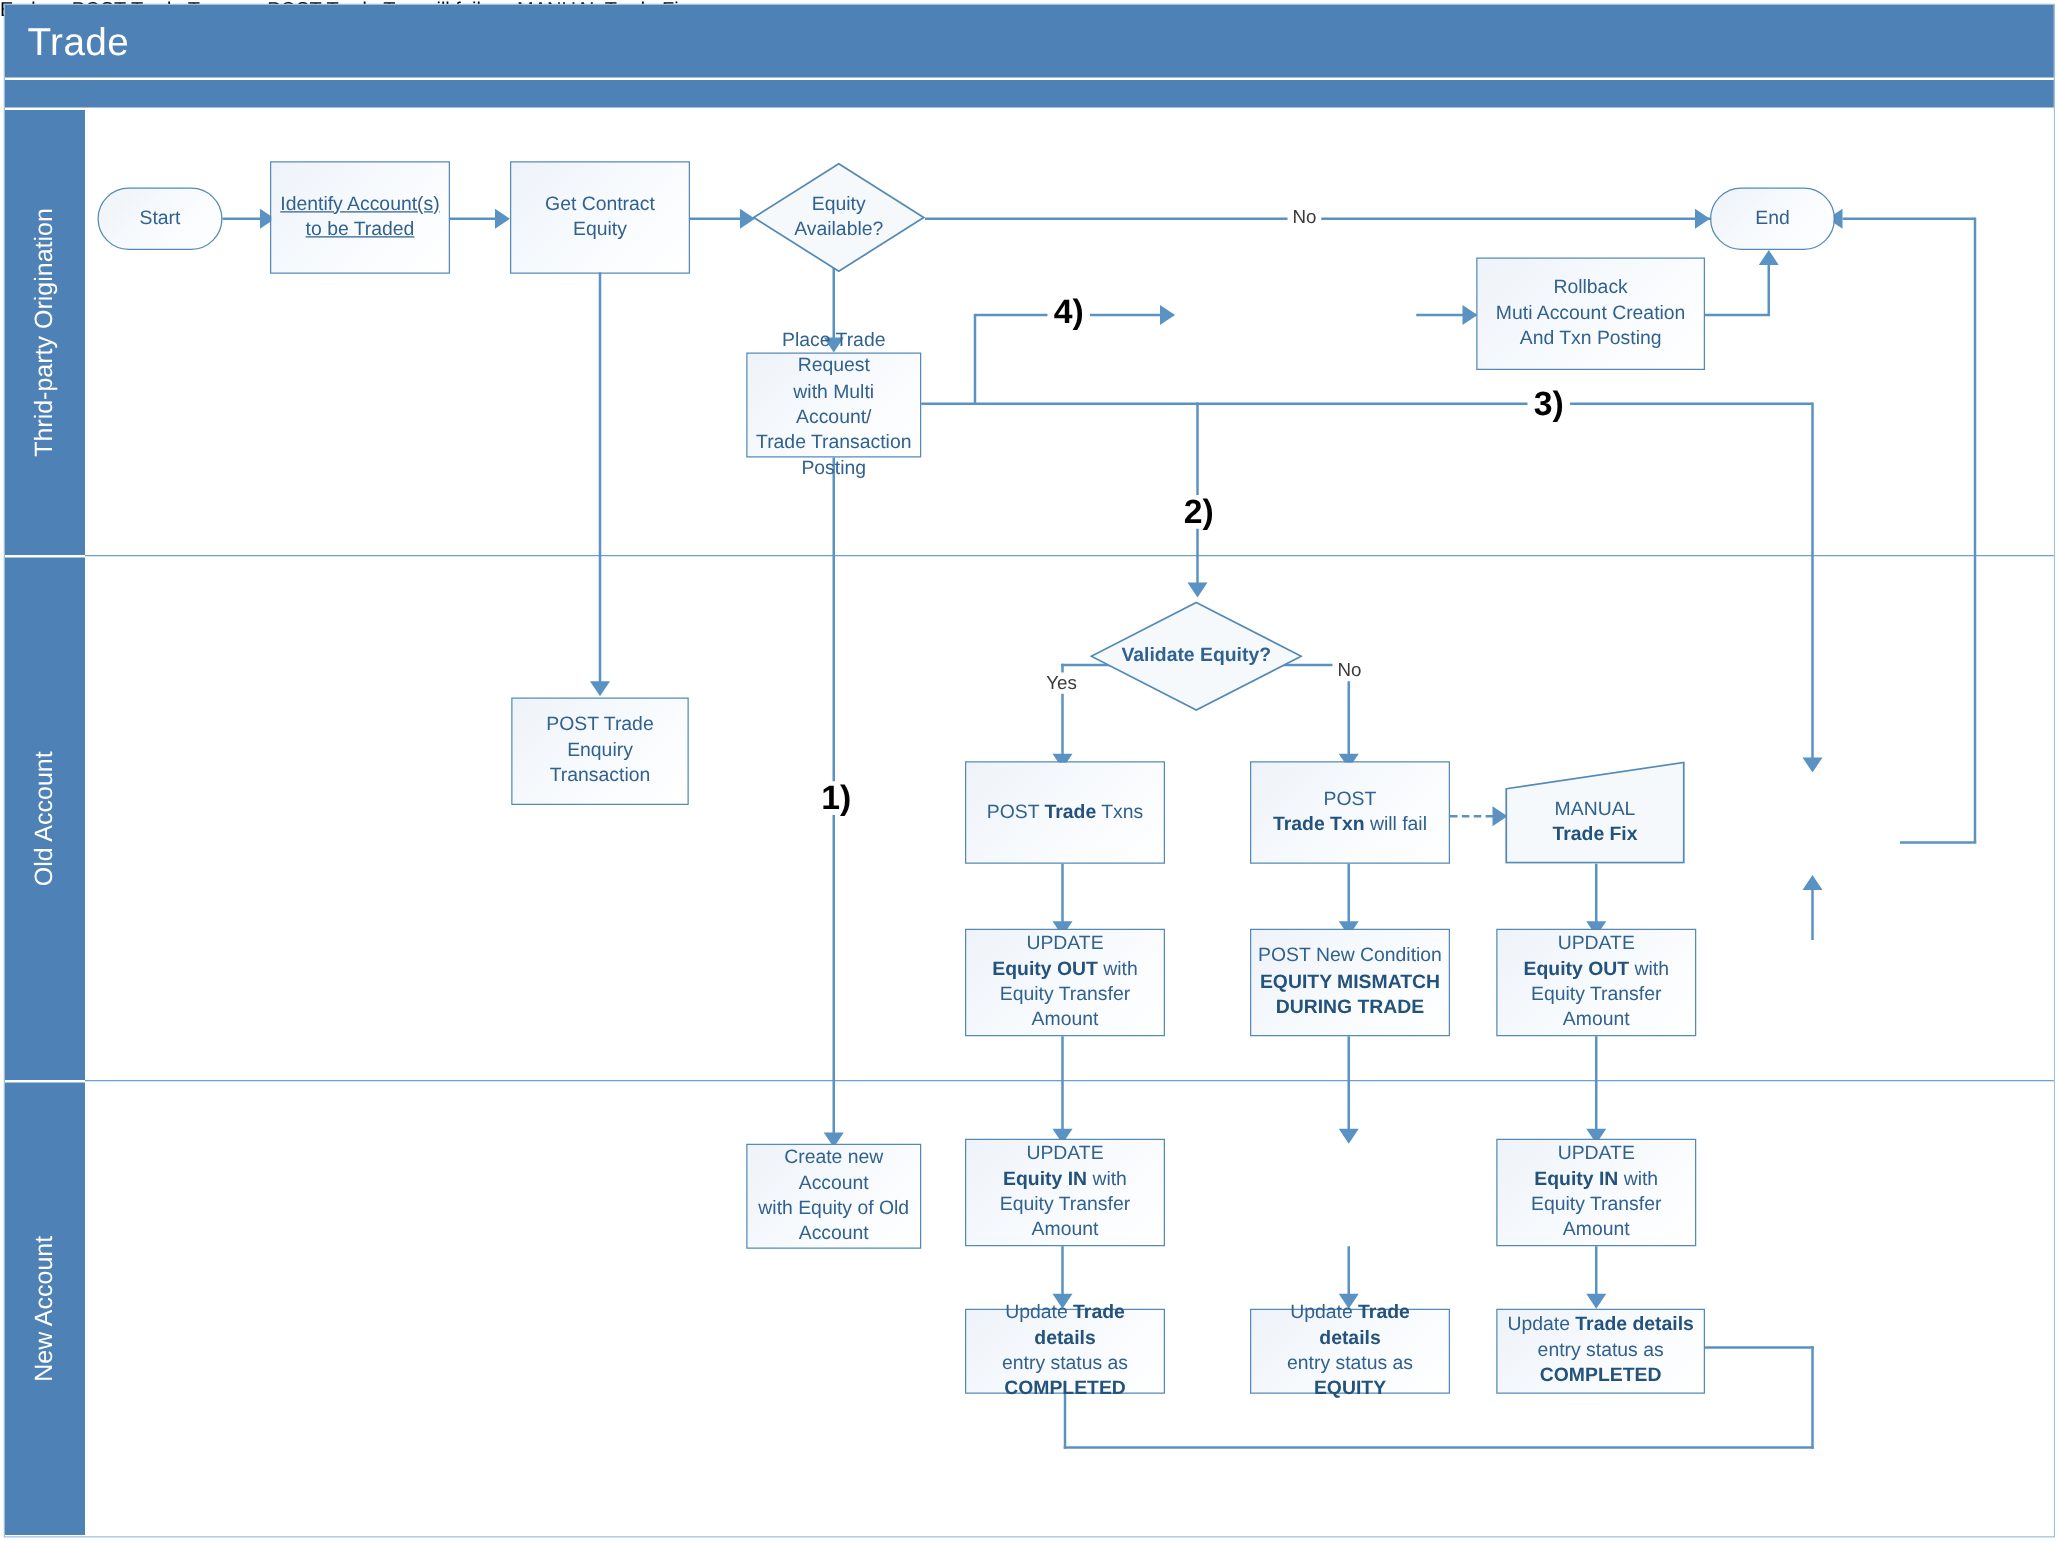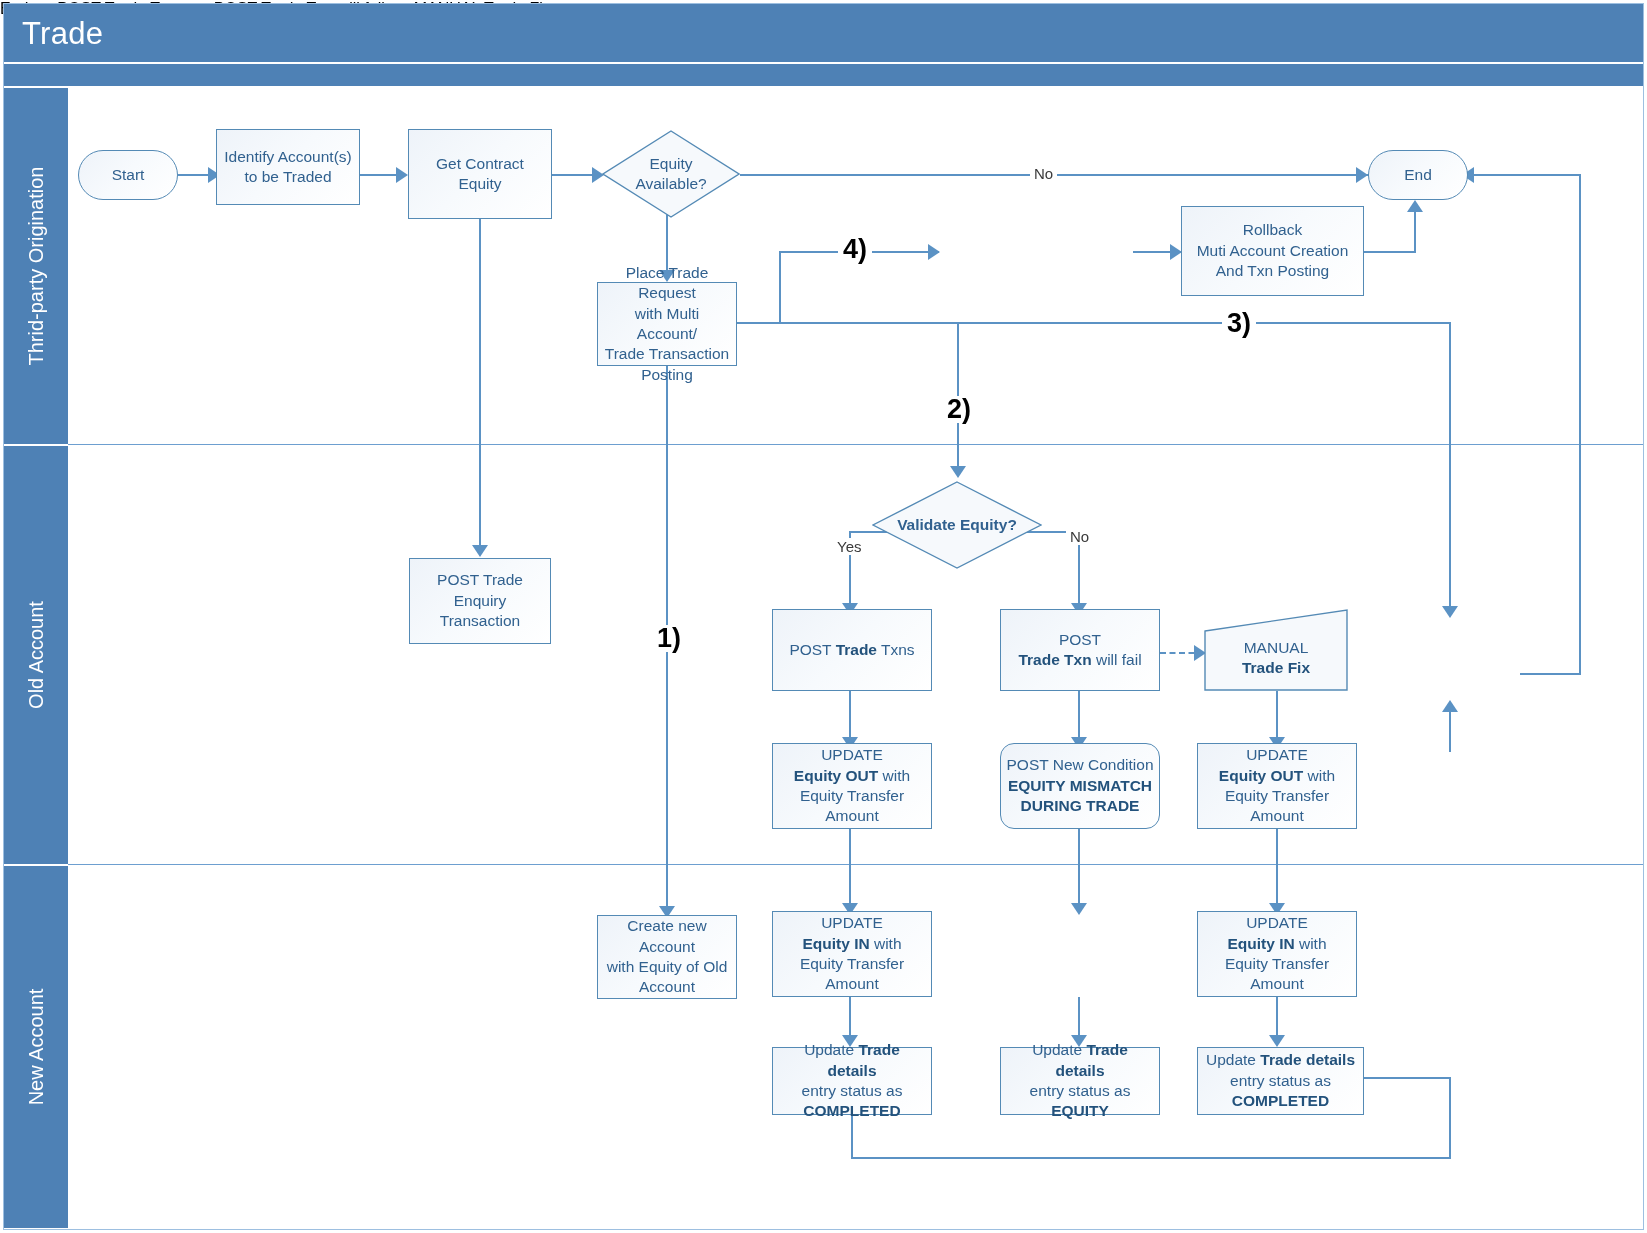--- a/index.html
+++ b/index.html
@@ -223,21 +223,21 @@
   <div class="edge h" style="left:1474px;top:174px;width:106px;"></div>
   <div class="arrow left" style="left:1462px;top:167px;"></div>
 
   
 
   
   <div class="node terminator" style="left:78px;top:150px;width:100px;height:50px;">
     <span class="t">Start</span>
   </div>
 
-  <div class="node" style="left:216px;top:129px;width:144px;height:76px;">
+  <div class="node" style="left:216px;top:129px;width:144px;height:90px;text-decoration:underline;">
     <span class="t">Identify Account(s)<br>to be Traded</span>
   </div>
 
   <div class="node" style="left:408px;top:129px;width:144px;height:90px;">
     <span class="t">Get Contract Equity</span>
   </div>
 
   <div class="node diamond" style="left:602px;top:130px;width:138px;height:88px;">
     <svg class="dshape" viewBox="0 0 138 88" preserveAspectRatio="none">
       <polygon points="69,1 137,44 69,87 1,44" fill="#f6f9fc" stroke="#548ab5" stroke-width="1.4"></polygon>
@@ -283,21 +283,21 @@
       <polygon points="1,22 143,1 143,81 1,81" fill="#f6f9fc" stroke="#548ab5" stroke-width="1.4"></polygon>
     </svg>
     <span class="mlabel" style="padding-top:16px;">MANUAL<br><b>Trade Fix</b></span>
   </div>
 
 
   <div class="node" style="left:772px;top:743px;width:160px;height:86px;">
     <span class="t">UPDATE<br><b>Equity OUT</b> with<br>Equity Transfer<br>Amount</span>
   </div>
 
-  <div class="node" style="left:1000px;top:743px;width:160px;height:86px;border-radius:14px;">
+  <div class="node" style="left:1000px;top:743px;width:160px;height:86px;">
     <span class="t">POST New Condition<br><b>EQUITY MISMATCH</b><br><b>DURING TRADE</b></span>
   </div>
 
   <div class="node" style="left:1197px;top:743px;width:160px;height:86px;">
     <span class="t">UPDATE<br><b>Equity OUT</b> with<br>Equity Transfer<br>Amount</span>
   </div>
 
   
   <div class="node" style="left:597px;top:915px;width:140px;height:84px;align-items:center;">
     <span class="t">Create new Account<br>with Equity of Old<br>Account</span>

